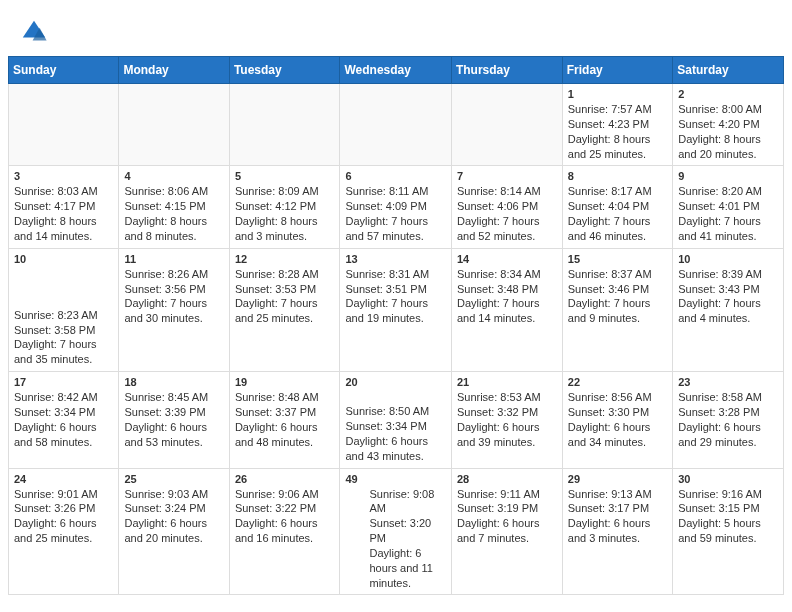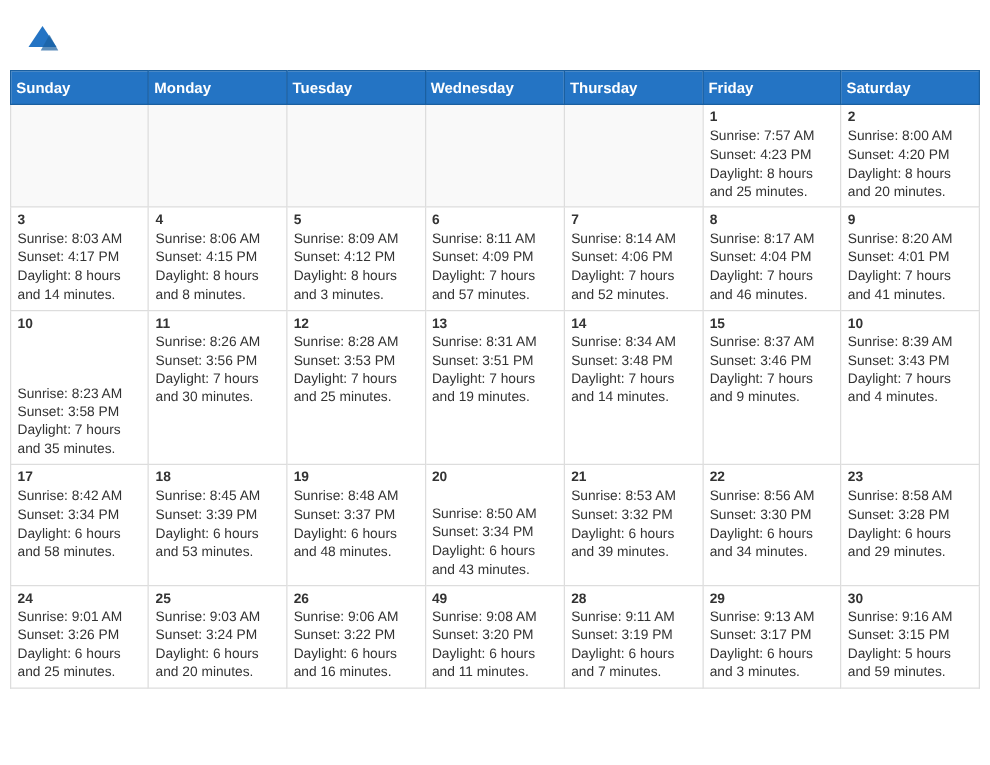--- a/index.html
+++ b/index.html
@@ -293,21 +293,21 @@
 Daylight: 6 hours and 20 minutes.</div>
           </td>
           <td>
             <span class="day-num">26</span>
             <div class="day-info" style="white-space: pre-line;">Sunrise: 9:06 AM
 Sunset: 3:22 PM
 Daylight: 6 hours and 16 minutes.</div>
           </td>
           <td>
             <span class="day-num">49</span>
-            <div class="day-info" style="white-space: pre-line;">Sunrise: 9:08 AM
+            <div class="day-info" style="white-space: pre-line; margin-left: 24px;">Sunrise: 9:08 AM
 Sunset: 3:20 PM
 Daylight: 6 hours and 11 minutes.</div>
           </td>
           <td>
             <span class="day-num">28</span>
             <div class="day-info" style="white-space: pre-line;">Sunrise: 9:11 AM
 Sunset: 3:19 PM
 Daylight: 6 hours and 7 minutes.</div>
           </td>
           <td>

